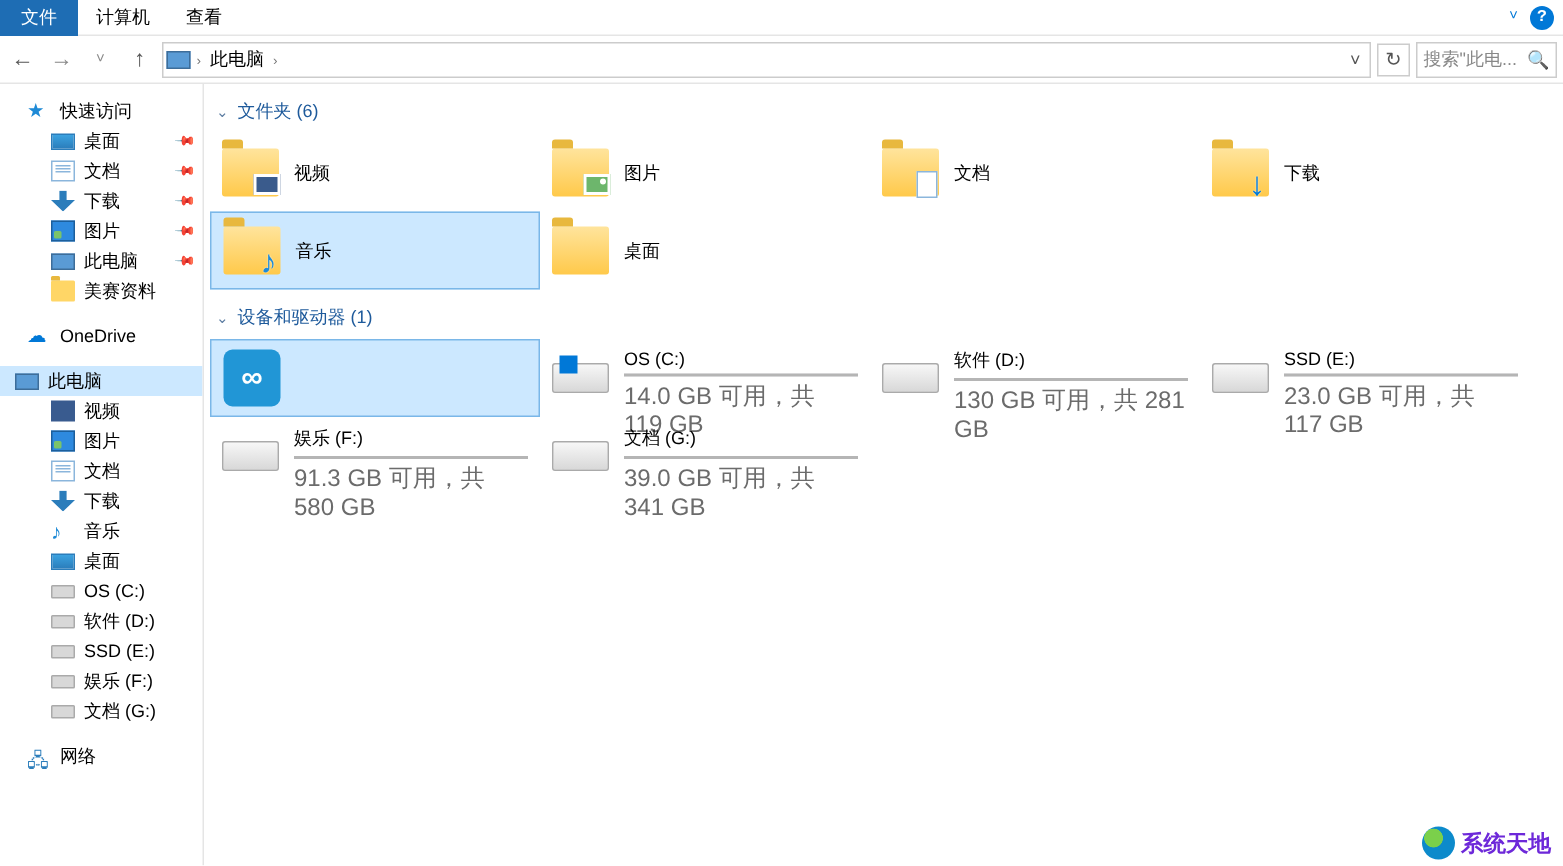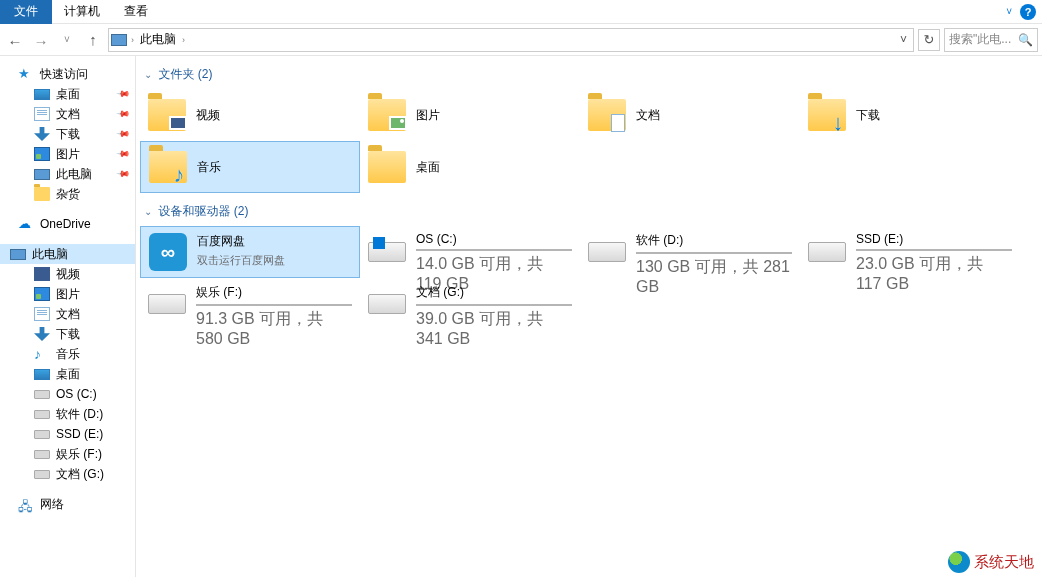--- a/index.html
+++ b/index.html
@@ -1,17 +1,17 @@
 <!DOCTYPE html>
 <html><head>
 <meta charset="utf-8">
 <style>
   * { box-sizing: border-box; margin: 0; padding: 0; }
   body { font-family: "Microsoft YaHei", "Segoe UI", sans-serif; font-size: 12px; color: #000; background: #fff; width: 1042px; height: 577px; overflow: hidden; position: relative; }
-  .menubar { display: flex; align-items: center; height: 24px; border-bottom: 1px solid #e5e5e5; }
+  .menubar { display: flex; align-items: center; height: 24px; border-bottom: 1px solid #e5e5e5; font-family: Liberation Mono, monospace; }
   .menubar .file-btn { background: #1e6db4; color: #fff; padding: 0 14px; height: 24px; display: flex; align-items: center; }
   .menubar .menu-item { padding: 0 12px; height: 30px; display: flex; align-items: center; }
   .menubar .spacer { flex: 1; }
   .menubar .chev-down { color: #0078d7; margin-right: 8px; font-size: 10px; }
   .menubar .help-icon { width: 16px; height: 16px; background: #0078d7; color: #fff; border-radius: 50%; display: flex; align-items: center; justify-content: center; font-weight: bold; margin-right: 6px; font-size: 11px; }
   .navbar { display: flex; align-items: center; height: 32px; gap: 4px; padding: 0 4px; border-bottom: 1px solid #e5e5e5; }
   .nav-arrow { width: 22px; height: 22px; display: flex; align-items: center; justify-content: center; color: #888; font-size: 15px; }
   .nav-arrow.active { color: #555; }
   .address { flex: 1; display: flex; align-items: center; border: 1px solid #ccc; height: 24px; padding: 0 2px; gap: 4px; }
   .address .pc-icon-small { width: 16px; height: 12px; background: #5a9bd5; border: 1px solid #3d6d99; }
@@ -66,21 +66,21 @@
   .drive-icon { width: 38px; height: 30px; flex-shrink: 0; display: flex; align-items: flex-end; }
   .hdd { width: 38px; height: 20px; background: linear-gradient(#f7f7f7,#d8d8d8); border: 1px solid #aaa; border-radius: 2px; position: relative; }
   .hdd.win::after { content: ""; position: absolute; top: -6px; left: 4px; width: 12px; height: 12px; background: #0078d7; }
   .baidu-icon { width: 38px; height: 38px; background: #2196d6; border-radius: 6px; display: flex; align-items: center; justify-content: center; color: #fff; font-size: 20px; font-weight: bold; flex-shrink: 0; }
   .drive-info { flex: 1; display: flex; flex-direction: column; gap: 3px; min-width: 0; }
   .drive-name { font-size: 12px; }
   .drive-sub { font-size: 11px; color: #6b6b6b; }
   .bar { width: 100%; height: 14px; border: 1px solid #b5b5b5; background: #eef0f1; position: relative; }
   .bar-fill { position: absolute; left: 0; top: 0; bottom: 0; background: #26a0da; }
   .drive-cap { font-size: 16px; color: #6b6b6b; }
-  .watermark { position: absolute; right: 8px; bottom: 4px; display: flex; align-items: center; gap: 4px; font-weight: normal; font-size: 15px; color: #b91c1c; }
+  .watermark { position: absolute; right: 8px; bottom: 4px; display: flex; align-items: center; gap: 4px; font-weight: bold; font-size: 15px; color: #6d28d9; }
   .wm-icon { width: 22px; height: 22px; border-radius: 50%; background: radial-gradient(circle at 35% 35%, #7bd04b 30%, #0c8acb 32%); }
 </style>
 </head>
 <body>
 
 <div class="menubar">
   <div class="file-btn">文件</div>
   <div class="menu-item">计算机</div>
   <div class="menu-item">查看</div>
   <div class="spacer"></div>
@@ -135,21 +135,21 @@
         <span>图片</span>
         <span class="pin">📌</span>
       </div>
     <div class="sb-item sub">
         <span class="icon i-pc"></span>
         <span>此电脑</span>
         <span class="pin">📌</span>
       </div>
     <div class="sb-item sub">
         <span class="icon i-folder"></span>
-        <span>杂货</span>
+        <span>美赛资料</span>
       </div>
     <div class="sb-sep"></div>
     <div class="sb-item">
         <span class="icon i-onedrive">☁</span>
         <span>OneDrive</span>
       </div>
     <div class="sb-sep"></div>
     <div class="sb-item section selected">
         <span class="icon i-pc"></span>
         <span>此电脑</span>
@@ -201,21 +201,21 @@
     <div class="sb-sep"></div>
     <div class="sb-item">
         <span class="icon i-network">🖧</span>
         <span>网络</span>
       </div>
   </div>
 
   <div class="content">
     <div class="group-header">
       <span class="chev">⌄</span>
-      <span>文件夹 (2)</span>
+      <span>文件夹 (6)</span>
     </div>
     <div class="folder-grid">
       <div class="folder-item">
           <div class="big-folder">
             <div class="bf-overlay">
               <div class="ov-video"></div>
             </div>
           </div>
           <span>视频</span>
         </div>
@@ -252,29 +252,25 @@
           <span>音乐</span>
         </div>
       <div class="folder-item">
           <div class="big-folder"></div>
           <span>桌面</span>
         </div>
     </div>
 
     <div class="group-header">
       <span class="chev">⌄</span>
-      <span>设备和驱动器 (2)</span>
+      <span>设备和驱动器 (1)</span>
     </div>
     <div class="drive-grid">
       <div class="drive-item selected">
         <div class="baidu-icon">∞</div>
-        <div class="drive-info">
-          <div class="drive-name">百度网盘</div>
-          <div class="drive-sub">双击运行百度网盘</div>
-        </div>
       </div>
       <div class="drive-item">
         <div class="drive-icon">
             <div class="hdd win"></div>
           </div>
         <div class="drive-info">
           <div class="drive-name">OS (C:)</div>
           <div class="bar">
               <div class="bar-fill" style="width: 88%;"></div>
             </div>

